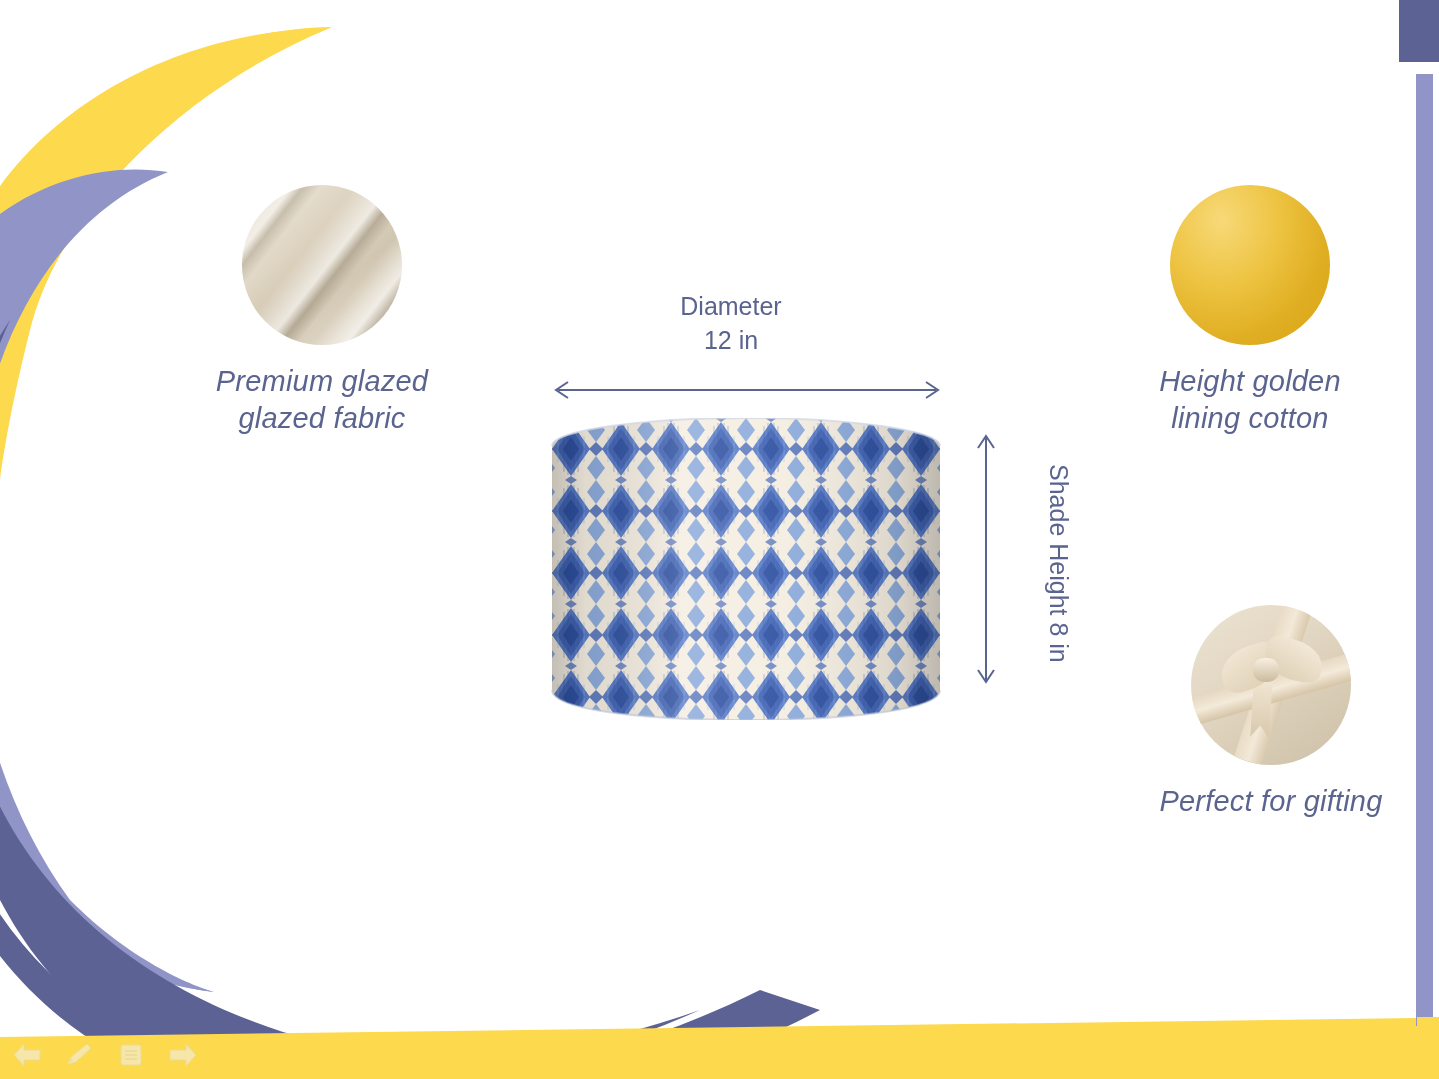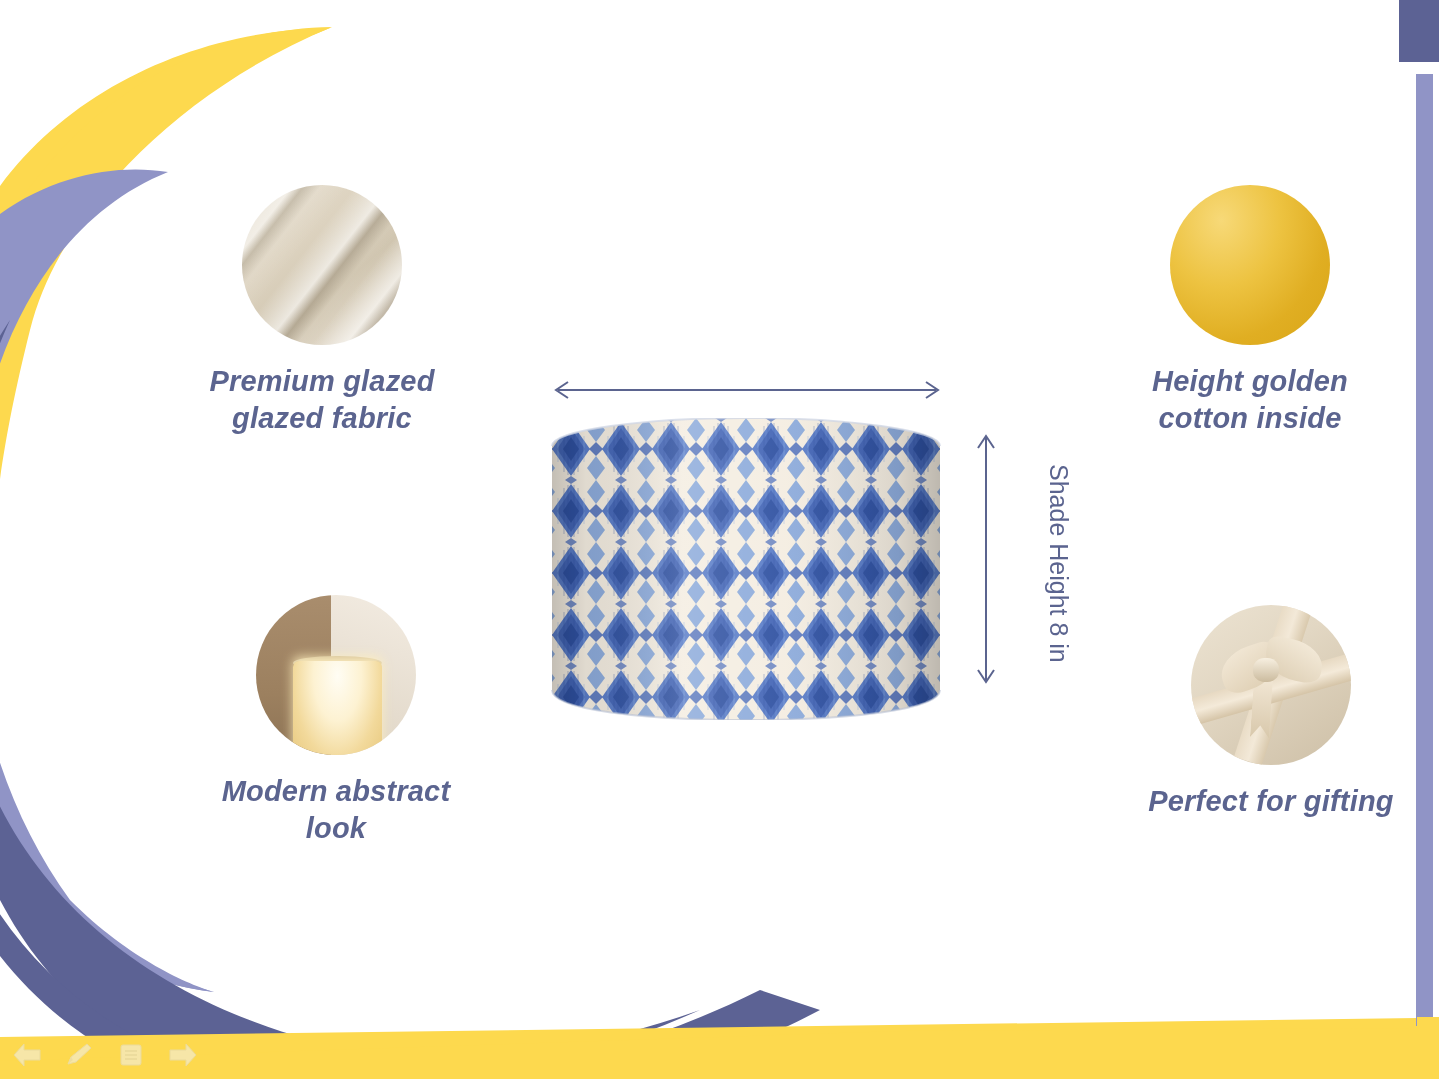--- a/index.html
+++ b/index.html
@@ -12,21 +12,21 @@
   
   .corner-block{position:absolute;z-index:2;}
   #corner-tr-dark{top:0;left:1399px;width:40px;height:62px;background:#5c6294;}
   #stripe-right{top:74px;left:1416px;width:17px;height:952px;background:#9094c6;}
   #corner-br-yellow{top:1017px;left:1417px;width:22px;height:62px;background:#fdd94e;}
 
   
   .feature{position:absolute;z-index:5;width:320px;text-align:center;}
   .fcircle{width:160px;height:160px;border-radius:50%;margin:0 auto;overflow:hidden;
            position:relative;}
-  .flabel{margin-top:18px;font-size:29px;font-weight:bold;font-style:italic;
+  .flabel{margin-top:18px;font-size:29px;font-weight:normal;font-style:italic;
           color:#5b648f;line-height:1.28;letter-spacing:.2px;}
 
   
   .img-fabric{background:
      linear-gradient(128deg, rgba(255,255,255,.0) 0%, rgba(255,255,255,.55) 18%, rgba(150,140,120,.35) 22%, rgba(255,255,255,.1) 28%, rgba(255,255,255,0) 38%),
      linear-gradient(128deg, rgba(255,255,255,0) 40%, rgba(255,255,255,.6) 52%, rgba(140,128,108,.4) 57%, rgba(255,255,255,.05) 63%, rgba(255,255,255,0) 72%),
      linear-gradient(128deg, rgba(255,255,255,0) 68%, rgba(255,255,255,.55) 80%, rgba(130,118,98,.35) 85%, rgba(255,255,255,0) 93%),
      linear-gradient(140deg,#e9e2d4 0%,#ddd3c0 35%,#cfc4ae 62%,#e6ded0 85%,#d8cdb8 100%);}
 
   
@@ -129,54 +129,45 @@
     <div class="flabel">
       <span>Premium glazed</span><br>
       <span>glazed fabric</span>
     </div>
   </div>
 
   <div class="feature" style="left:1090px;top:185px;">
     <div class="fcircle img-gold"></div>
     <div class="flabel">
       <span>Height golden</span><br>
-      <span>cotton inside</span>
-    </div>
-  </div>
-
-  <div class="feature" style="left:176px;top:595px;">
-    <div class="fcircle img-lamp">
-      <div class="lamp-wall-l"></div>
-      <div class="lamp-wall-l2"></div>
-      <div class="lamp-wall-r"></div>
-      <div class="lamp-top"></div>
-      <div class="lamp-body"></div>
-    </div>
-    <div class="flabel">
-      <span>Modern abstract</span><br>
-      <span>look</span>
-    </div>
-  </div>
+      <span>lining cotton</span>
+    </div>
+  </div>
+
 
   <div class="feature" style="left:1111px;top:605px;">
     <div class="fcircle img-gift">
       <div class="gift-rib-v"></div>
       <div class="gift-rib-h"></div>
       <div class="gift-tail"></div>
       <div class="gift-bow-l"></div>
       <div class="gift-bow-r"></div>
       <div class="gift-knot"></div>
     </div>
     <div class="flabel">
       <span>Perfect for gifting</span>
     </div>
   </div>
 
   <div id="product">
 
+    <div id="dim-top-label">
+      <span>Diameter</span><br>
+      <span>12 in</span>
+    </div>
 
     <svg id="dim-arrow-h" viewBox="0 0 398 20" aria-hidden="true">
       <line x1="10" y1="10" x2="388" y2="10" stroke="#5b648f" stroke-width="2"></line>
       <polyline points="20,2 8,10 20,18" fill="none" stroke="#5b648f" stroke-width="2"></polyline>
       <polyline points="378,2 390,10 378,18" fill="none" stroke="#5b648f" stroke-width="2"></polyline>
     </svg>
 
     <svg id="shade" viewBox="0 0 400 302" aria-hidden="true">
       <defs>
 

